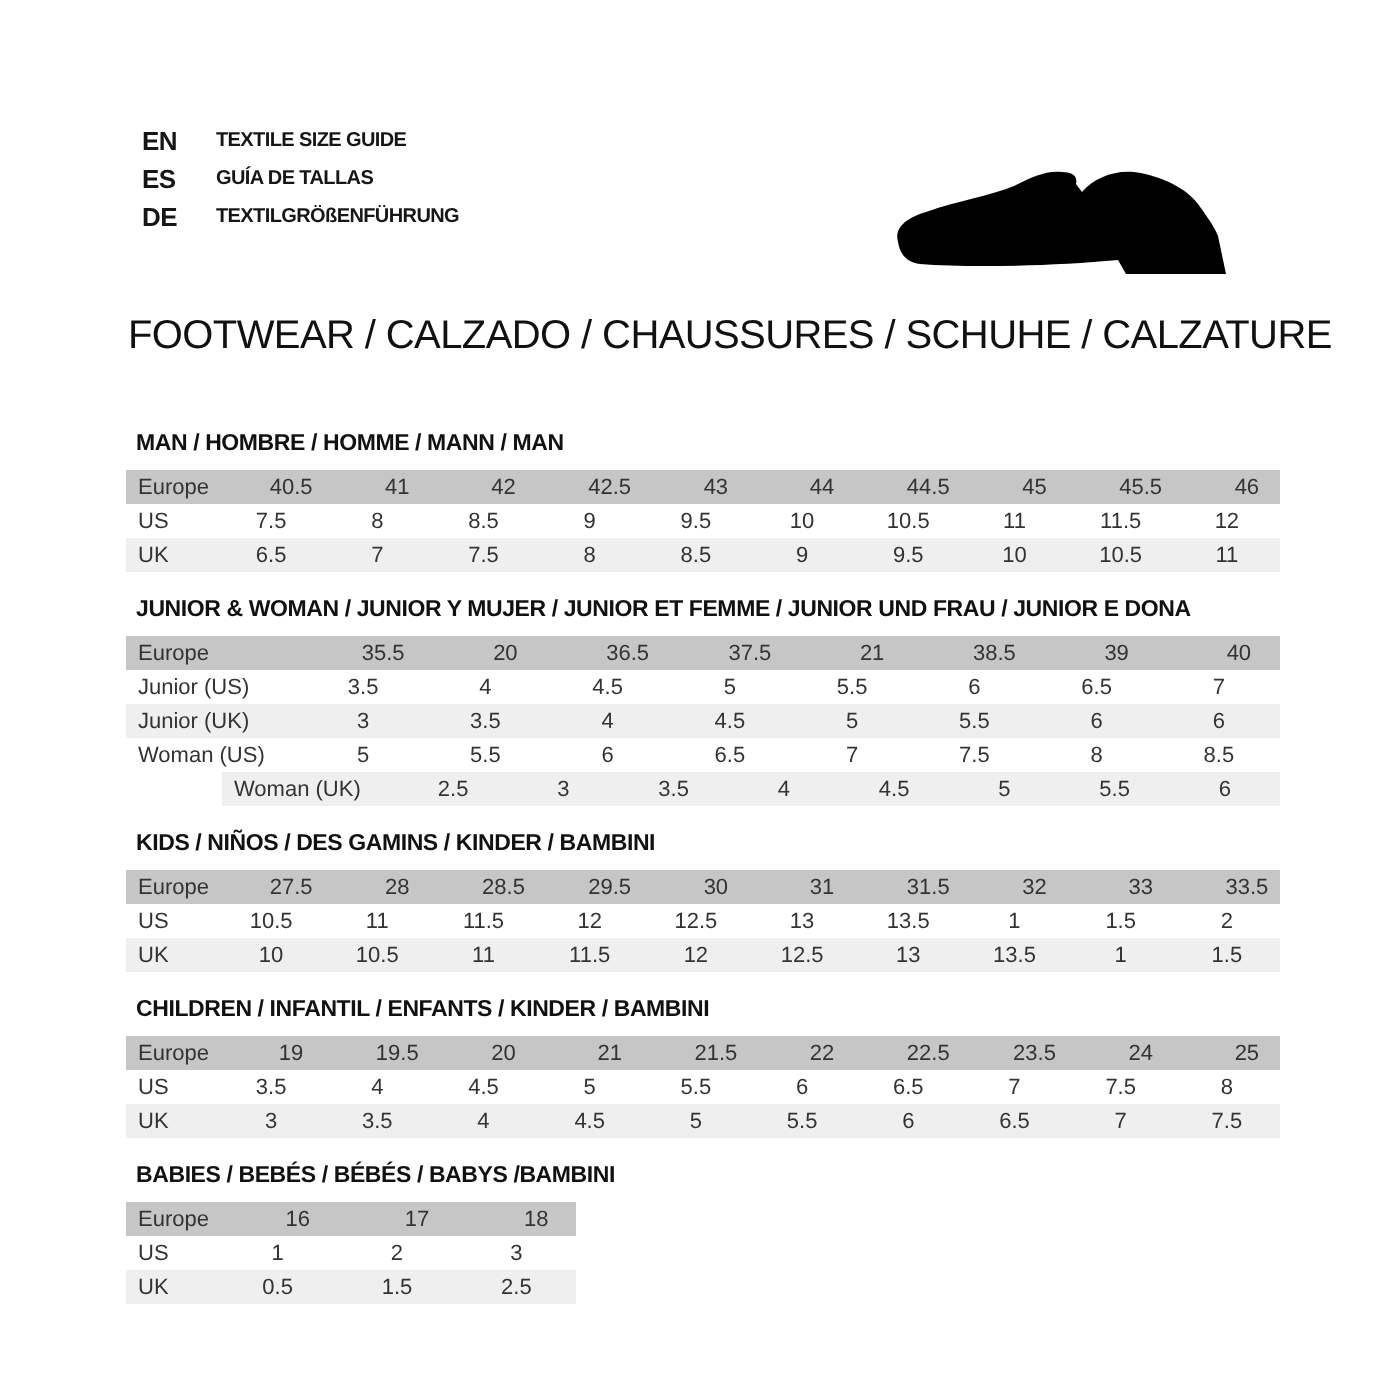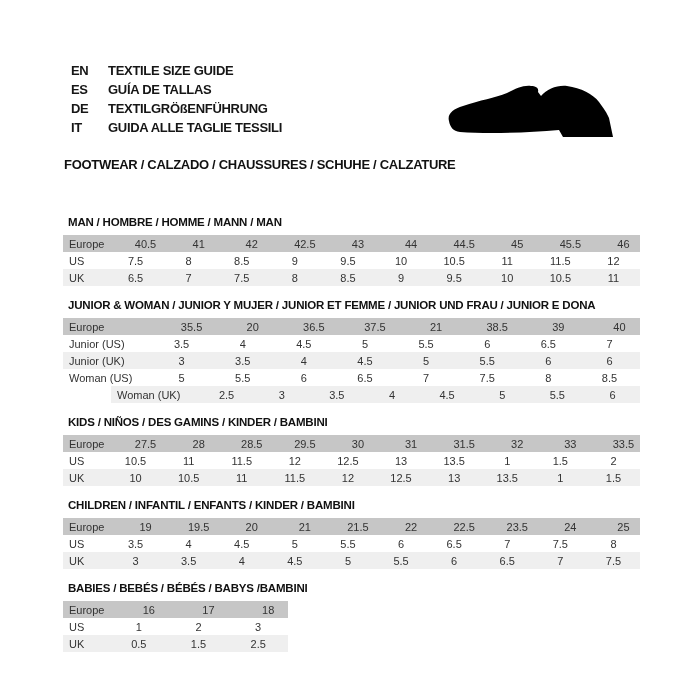--- a/index.html
+++ b/index.html
@@ -14,25 +14,25 @@
   }
   
   .header-block{
     position:absolute;left:71px;top:61px;
   }
   .lang-row{display:flex;height:19px;align-items:center;}
   .lang-code{
     width:37px;font-weight:bold;font-size:13px;letter-spacing:-0.3px;color:#161616;
   }
   .lang-label{
-    font-weight:bold;font-size:13px;letter-spacing:-0.3px;color:#161616;white-space:nowrap;
+    font-weight:bold;font-size:10px;letter-spacing:-0.3px;color:#161616;white-space:nowrap;
   }
   .category-line{
     position:absolute;left:64px;top:157px;
-    font-weight:bold;font-size:13px;letter-spacing:-0.3px;color:#111111;white-space:nowrap;
+    font-weight:normal;font-size:20px;letter-spacing:-0.3px;color:#111111;white-space:nowrap;
   }
   .shoe-wrap{position:absolute;left:446px;top:85px;width:176px;height:57px;}
   .shoe-wrap svg{display:block;width:100%;height:100%;}
   
   .tables{position:absolute;left:63px;top:216px;width:577px;}
   .table-section{margin-bottom:13px;}
   .table-title{
     font-weight:bold;font-size:11.5px;letter-spacing:-0.2px;color:#111111;
     margin:0 0 7px 5px;white-space:nowrap;
   }
@@ -56,24 +56,20 @@
         <span class="lang-code">EN</span>
         <span class="lang-label">TEXTILE SIZE GUIDE</span>
       </div>
       <div class="lang-row">
         <span class="lang-code">ES</span>
         <span class="lang-label">GUÍA DE TALLAS</span>
       </div>
       <div class="lang-row">
         <span class="lang-code">DE</span>
         <span class="lang-label">TEXTILGRÖßENFÜHRUNG</span>
-      </div>
-      <div class="lang-row">
-        <span class="lang-code">IT</span>
-        <span class="lang-label">GUIDA ALLE TAGLIE TESSILI</span>
       </div>
     </div>
 
   <div class="category-line">FOOTWEAR / CALZADO / CHAUSSURES / SCHUHE / CALZATURE</div>
 
   <div class="shoe-wrap">
     <svg viewBox="0 0 176 57" xmlns="http://www.w3.org/2000/svg" aria-hidden="true">
       <path d="M3,36
                C1,29 7,24 17,21
                C34,15 49,13 61,8

